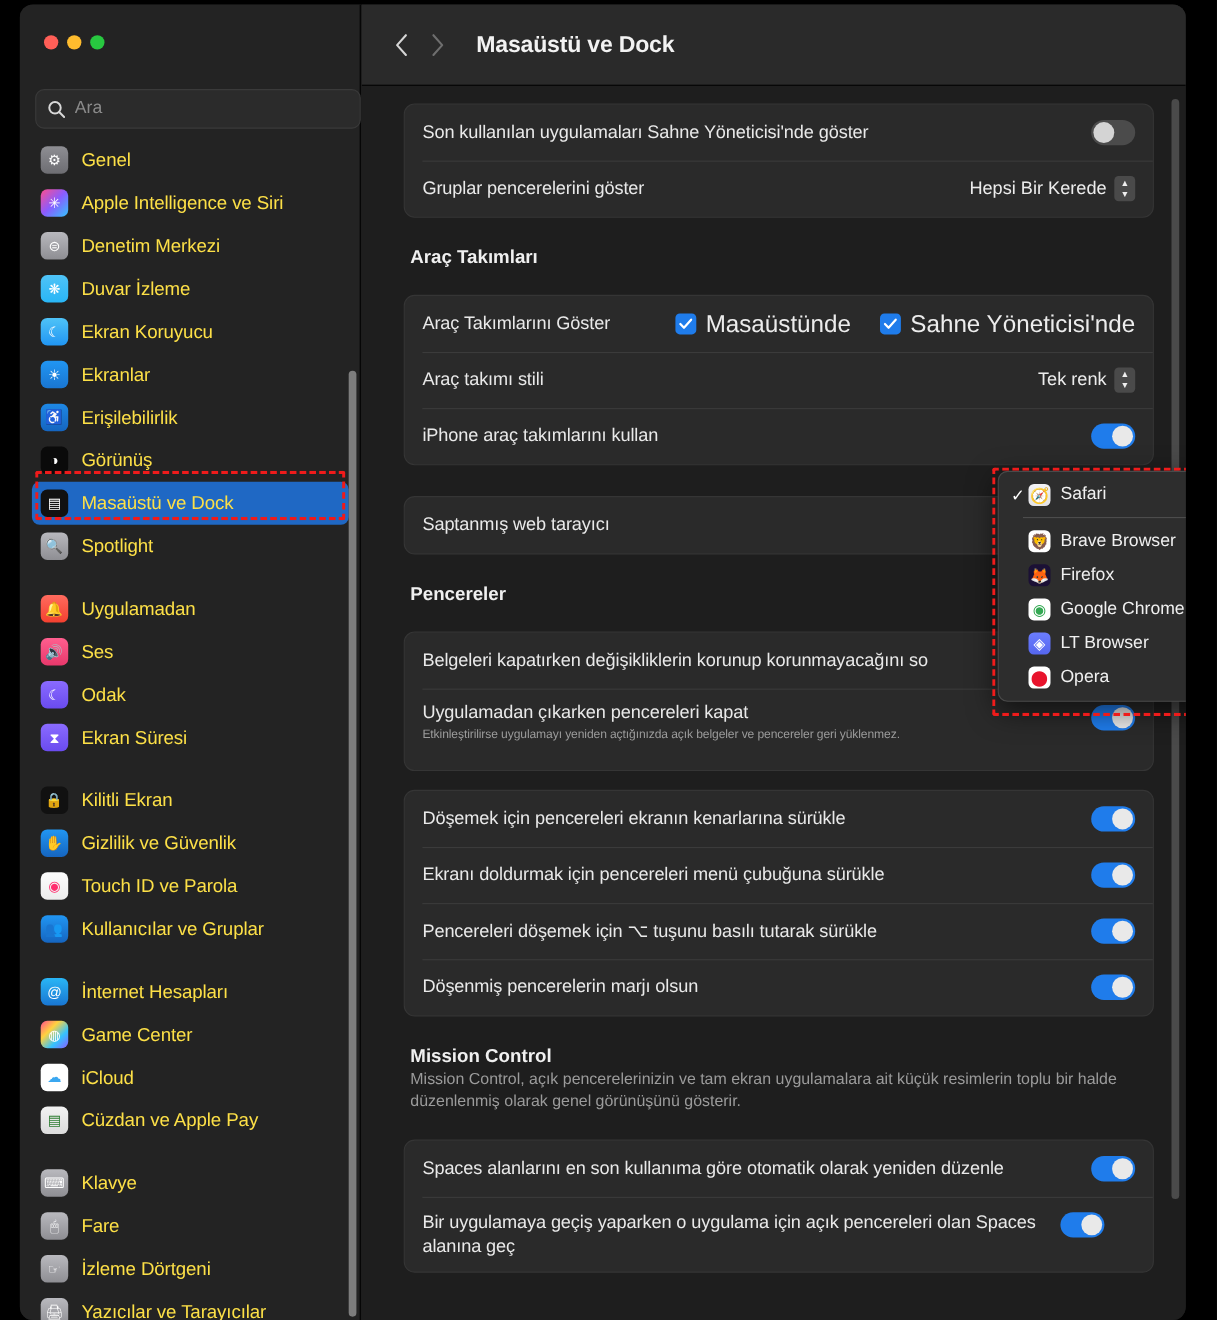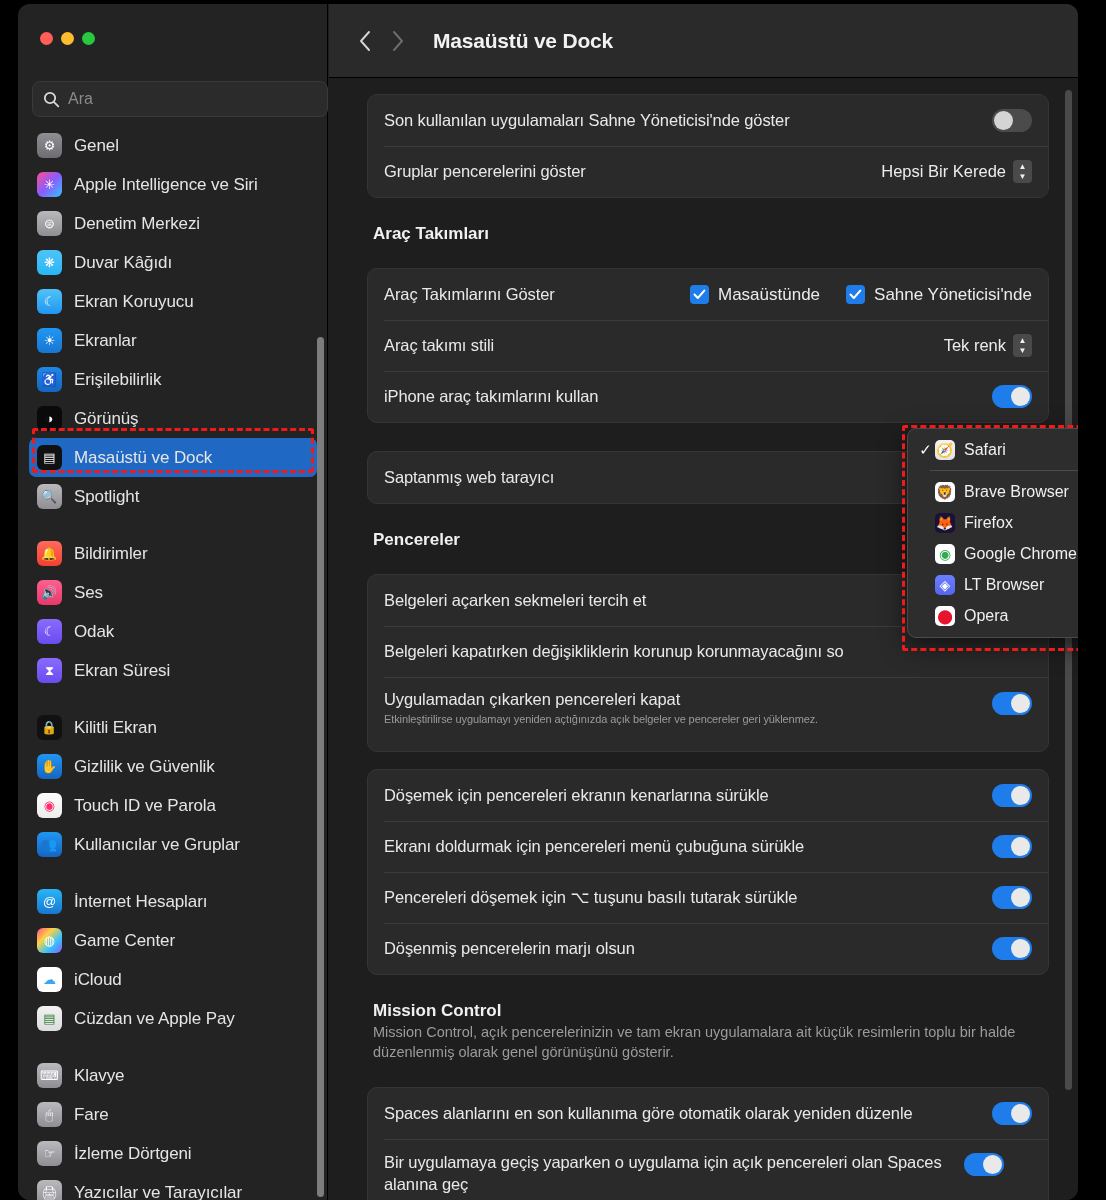--- a/index.html
+++ b/index.html
@@ -65,21 +65,21 @@
     cursor: default;
   }
   .nav-item.selected { background: #1f68c4; }
   .nav-item .ico {
     width: 25px; height: 25px; border-radius: 6px;
     margin-right: 12px; flex: 0 0 auto;
     display: flex; align-items: center; justify-content: center;
     font-size: 14px; color: #fff; overflow: hidden;
   }
   .nav-item .lbl {
-    font-size: 17px; color: #e5e5e5; white-space: nowrap;
+    font-size: 17px; color: #fde047; white-space: nowrap;
     letter-spacing: -0.1px;
   }
   .nav-gap { height: 18px; }
 
   .sb-scrollbar {
     position: absolute; left: 299px; top: 333px;
     width: 7px; height: 860px;
     background: #7d7d7d; border-radius: 4px;
   }
 
@@ -174,21 +174,21 @@
   .chev-stack span { font-size: 8px; display: block; }
 
   .checkgroup { display: flex; align-items: center; gap: 26px; }
   .checkitem { display: flex; align-items: center; gap: 9px; }
   .cbox {
     width: 19px; height: 19px; border-radius: 4px;
     background: #1f7ceb; display: flex; align-items: center; justify-content: center;
     flex: 0 0 auto;
   }
   .cbox svg { display: block; }
-  .checkitem .ctext { font-size: 17px; color: #ececec; white-space: nowrap; }
+  .checkitem .ctext { font-size: 22px; color: #ececec; white-space: nowrap; }
 
   .main-scrollbar {
     position: absolute; right: 6px; top: 86px;
     width: 7px; height: 1000px;
     background: #4a4a4a; border-radius: 4px;
   }
 
   
   .dropdown {
     position: absolute;
@@ -256,21 +256,21 @@
           <div class="nav-item">
             <div class="ico" style="background: linear-gradient(135deg, rgb(255, 77, 141), rgb(138, 92, 255), rgb(52, 195, 255)); color: rgb(255, 255, 255); font-size: 13px;">✳</div>
             <span class="lbl">Apple Intelligence ve Siri</span>
           </div>
           <div class="nav-item">
             <div class="ico" style="background: linear-gradient(rgb(184, 184, 189), rgb(142, 142, 147)); color: rgb(255, 255, 255); font-size: 13px;">⊜</div>
             <span class="lbl">Denetim Merkezi</span>
           </div>
           <div class="nav-item">
             <div class="ico" style="background: linear-gradient(rgb(79, 195, 247), rgb(41, 182, 246)); color: rgb(255, 255, 255); font-size: 13px;">❋</div>
-            <span class="lbl">Duvar Kâğıdı</span>
+            <span class="lbl">Duvar İzleme</span>
           </div>
           <div class="nav-item">
             <div class="ico" style="background: linear-gradient(rgb(79, 195, 247), rgb(33, 150, 243)); color: rgb(255, 255, 255); font-size: 13px;">☾</div>
             <span class="lbl">Ekran Koruyucu</span>
           </div>
           <div class="nav-item">
             <div class="ico" style="background: linear-gradient(rgb(33, 150, 243), rgb(25, 118, 210)); color: rgb(255, 255, 255); font-size: 13px;">☀</div>
             <span class="lbl">Ekranlar</span>
           </div>
           <div class="nav-item">
@@ -285,21 +285,21 @@
             <div class="ico" style="background: rgb(17, 17, 17); color: rgb(255, 255, 255); font-size: 13px;">▤</div>
             <span class="lbl">Masaüstü ve Dock</span>
           </div>
           <div class="nav-item">
             <div class="ico" style="background: linear-gradient(rgb(185, 185, 190), rgb(142, 142, 147)); color: rgb(255, 255, 255); font-size: 13px;">🔍</div>
             <span class="lbl">Spotlight</span>
           </div>
           <div class="nav-gap"></div>
           <div class="nav-item">
             <div class="ico" style="background: linear-gradient(rgb(255, 107, 94), rgb(244, 64, 47)); color: rgb(255, 255, 255); font-size: 13px;">🔔</div>
-            <span class="lbl">Bildirimler</span>
+            <span class="lbl">Uygulamadan</span>
           </div>
           <div class="nav-item">
             <div class="ico" style="background: linear-gradient(rgb(255, 95, 143), rgb(232, 56, 107)); color: rgb(255, 255, 255); font-size: 13px;">🔊</div>
             <span class="lbl">Ses</span>
           </div>
           <div class="nav-item">
             <div class="ico" style="background: linear-gradient(rgb(138, 107, 255), rgb(106, 75, 239)); color: rgb(255, 255, 255); font-size: 13px;">☾</div>
             <span class="lbl">Odak</span>
           </div>
           <div class="nav-item">
@@ -443,23 +443,20 @@
 
       <div class="card" style="margin-top:28px;">
         <div class="row">
           <div class="rlabel">Saptanmış web tarayıcı</div>
         </div>
       </div>
 
       <div class="section-title">Pencereler</div>
       <div class="card">
         <div class="row">
-          <div class="rlabel">Belgeleri açarken sekmeleri tercih et</div>
-        </div>
-        <div class="row">
           <div class="rlabel">Belgeleri kapatırken değişikliklerin korunup korunmayacağını so</div>
         </div>
         <div class="row tall">
           <div class="rlabel">
             <span>Uygulamadan çıkarken pencereleri kapat</span>
             <span class="sub">Etkinleştirilirse uygulamayı yeniden açtığınızda açık belgeler ve pencereler geri yüklenmez.</span>
           </div>
           <div class="toggle on" style="margin-top:2px;">
             <div class="knob"></div>
           </div>

